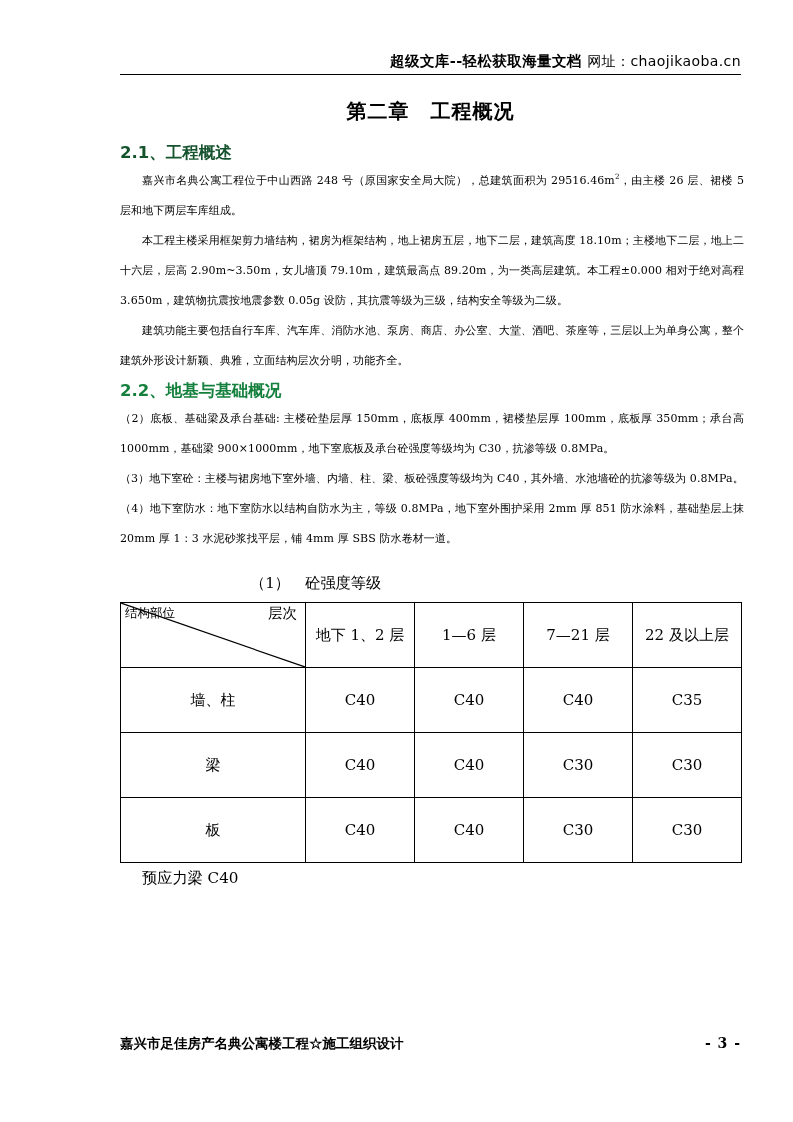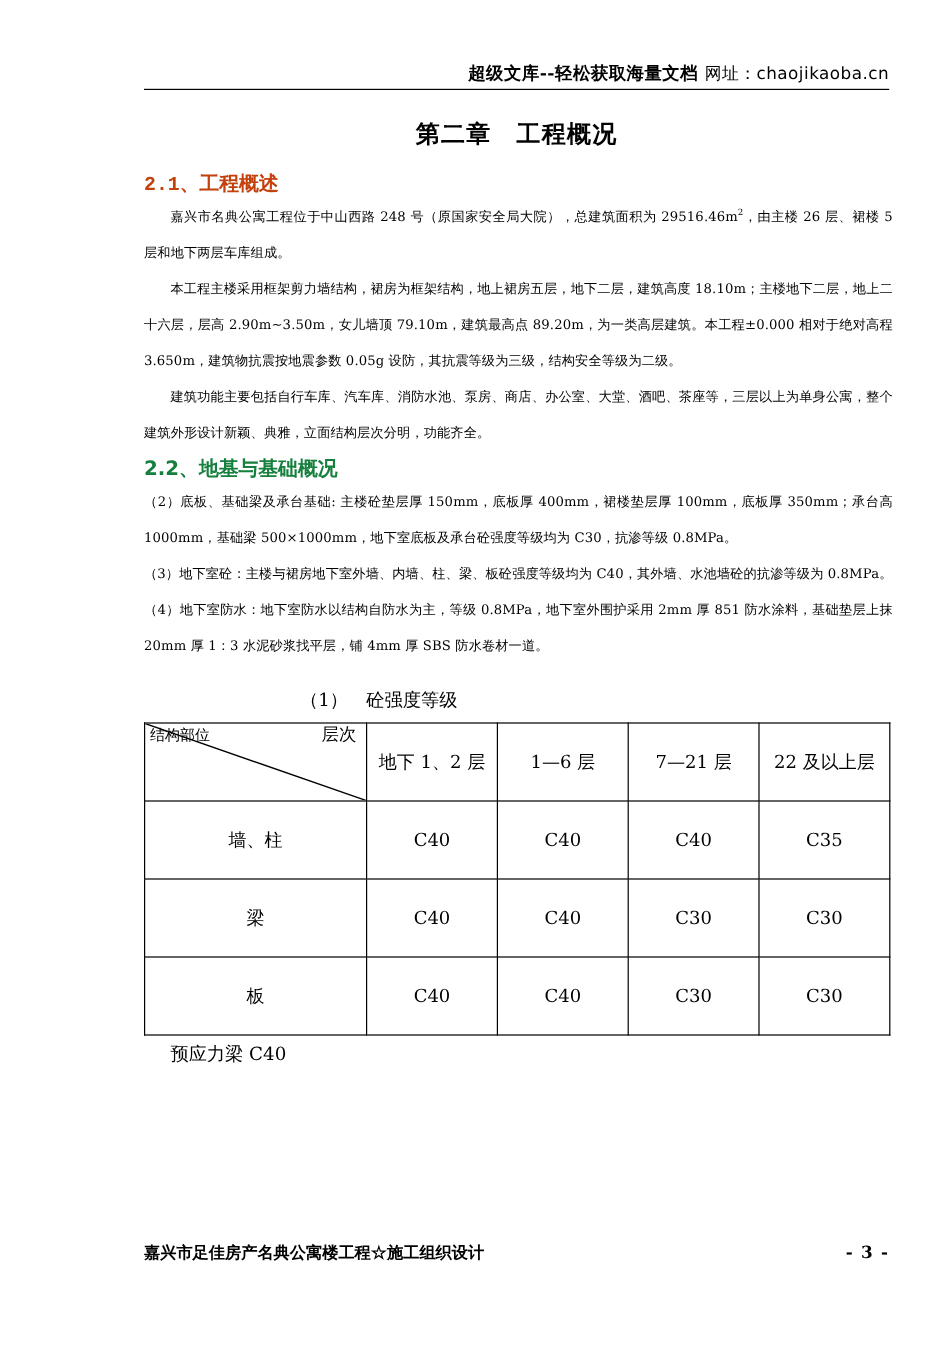--- a/index.html
+++ b/index.html
@@ -168,29 +168,29 @@
       <span>超级文库--轻松获取海量文档</span>
       <span class="hdr-site">网址：chaojikaoba.cn</span>
     </div>
     <div class="hdr-rule"></div>
   </div>
 
   <div class="doc-title">第二章　工程概况</div>
 
   <div class="content">
 
-    <h2 class="sec" style="color: #c2410c; font-family: Liberation Mono, monospace;">2.1、工程概述</h2>
+    <h2 class="sec" style="color: #14532d;">2.1、工程概述</h2>
     <p class="para indent">嘉兴市名典公寓工程位于中山西路 248 号（原国家安全局大院），总建筑面积为 29516.46m<sup>2</sup>，由主楼 26 层、裙楼 5 层和地下两层车库组成。</p>
     <p class="para indent">本工程主楼采用框架剪力墙结构，裙房为框架结构，地上裙房五层，地下二层，建筑高度 18.10m；主楼地下二层，地上二十六层，层高 2.90m~3.50m，女儿墙顶 79.10m，建筑最高点 89.20m，为一类高层建筑。本工程±0.000 相对于绝对高程 3.650m，建筑物抗震按地震参数 0.05g 设防，其抗震等级为三级，结构安全等级为二级。</p>
     <p class="para indent">建筑功能主要包括自行车库、汽车库、消防水池、泵房、商店、办公室、大堂、酒吧、茶座等，三层以上为单身公寓，整个建筑外形设计新颖、典雅，立面结构层次分明，功能齐全。</p>
 
     <div class="sp-sm"></div>
 
     <h2 class="sec" style="color: #15803d;">2.2、地基与基础概况</h2>
-    <p class="para">（2）底板、基础梁及承台基础: 主楼砼垫层厚 150mm，底板厚 400mm，裙楼垫层厚 100mm，底板厚 350mm；承台高 1000mm，基础梁 500×1000mm，地下室底板及承台砼强度等级均为 C30，抗渗等级 0.8MPa。</p>
+    <p class="para">（2）底板、基础梁及承台基础: 主楼砼垫层厚 150mm，底板厚 400mm，裙楼垫层厚 100mm，底板厚 350mm；承台高 1000mm，基础梁 900×1000mm，地下室底板及承台砼强度等级均为 C30，抗渗等级 0.8MPa。</p>
     <p class="para">（3）地下室砼：主楼与裙房地下室外墙、内墙、柱、梁、板砼强度等级均为 C40，其外墙、水池墙砼的抗渗等级为 0.8MPa。</p>
     <p class="para">（4）地下室防水：地下室防水以结构自防水为主，等级 0.8MPa，地下室外围护采用 2mm 厚 851 防水涂料，基础垫层上抹 20mm 厚 1：3 水泥砂浆找平层，铺 4mm 厚 SBS 防水卷材一道。</p>
 
     <div class="sp-md"></div>
 
     <div class="sp-sm"></div>
     <p class="subitem">（1）　砼强度等级</p>
 
     <div class="sp-sm"></div>
 

